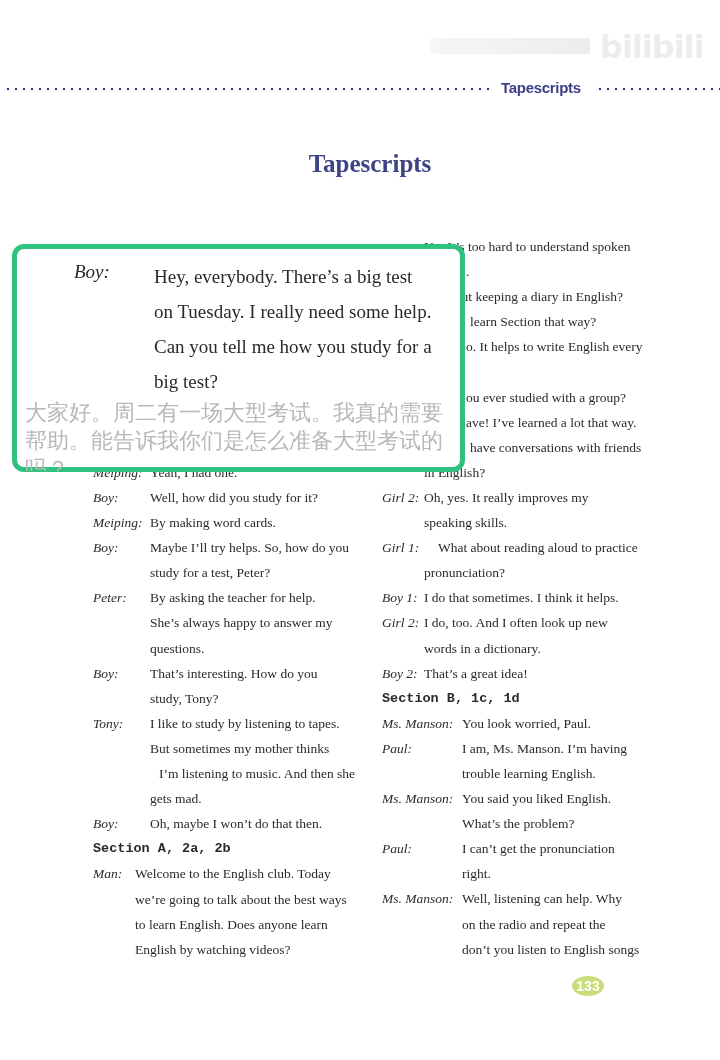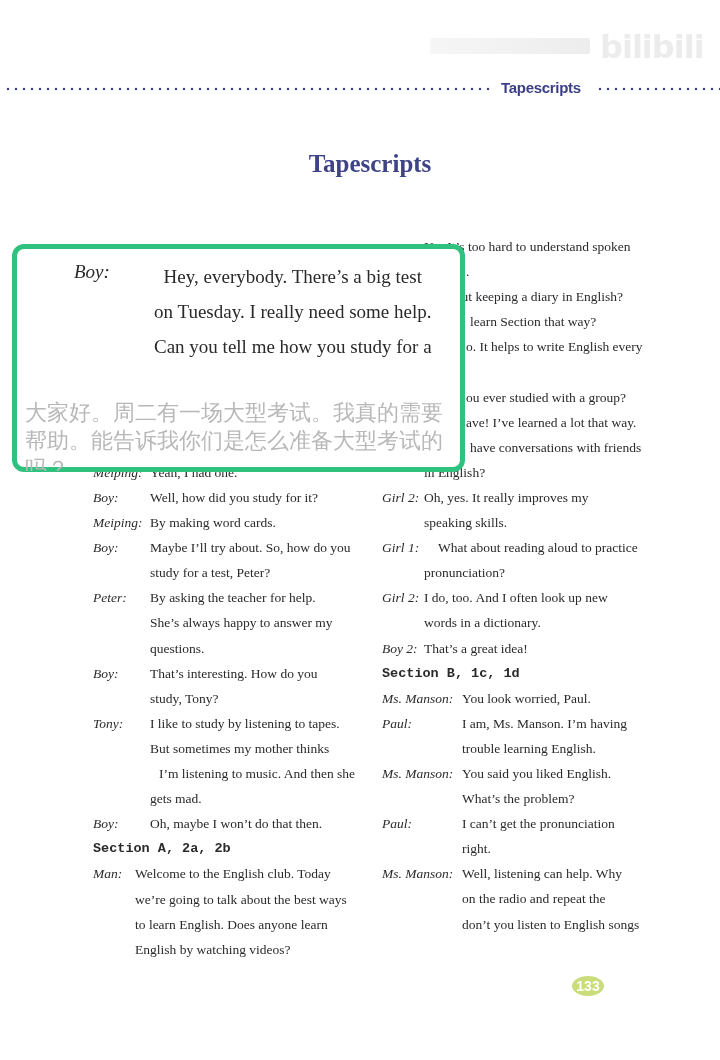--- a/index.html
+++ b/index.html
@@ -24,21 +24,21 @@
   .col-right { left: 382px; top: 234px; width: 290px; }
 
   .line { position: relative; height: 25.1px; white-space: nowrap; }
   .spk { position: absolute; left: 0; top: 0; font-style: italic; }
   .txt { position: absolute; top: 0; }
   .section { font-weight: bold; font-family: Liberation Mono, monospace; }
 
   .highlight-box { position: absolute; left: 12px; top: 244px; width: 453px; height: 228px; border: 5px solid #2ec27e; border-radius: 12px; background: #ffffff; }
   .highlight-box .hb-speaker { position: absolute; left: 57px; top: 12px; font-style: italic; font-size: 19px; color: #2a2a2a; }
   .highlight-box .hb-lines { position: absolute; left: 137px; top: 10px; font-size: 19px; line-height: 35px; color: #2a2a2a; }
-  .highlight-box .hb-lines div { white-space: nowrap; text-align: center; }
+  .highlight-box .hb-lines div { white-space: nowrap; }
   .highlight-box .hb-cn { position: absolute; left: 8px; top: 150px; width: 430px; font-family: "DejaVu Sans", sans-serif; font-size: 22px; line-height: 28px; color: #b8b8b8; overflow: hidden; height: 72px; }
 
   .page-number { position: absolute; left: 572px; top: 976px; width: 32px; height: 20px; border-radius: 50%; background: #c9dd7a; color: #ffffff; font-family: "Liberation Sans", sans-serif; font-weight: bold; font-size: 14px; text-align: center; line-height: 20px; }
 </style>
 </head>
 <body>
 
 <div class="watermark">
   <div class="wm-text"></div>
   <div class="wm-logo">bilibili</div>
@@ -94,20 +94,24 @@
     </div>
   <div class="line">
       <span class="spk">Girl 1:</span>
       <span class="txt" style="left:56px">What about reading aloud to practice</span>
     </div>
   <div class="line">
       <span class="spk"></span>
       <span class="txt" style="left:42px">pronunciation?</span>
     </div>
   <div class="line">
+      <span class="spk">Boy 1:</span>
+      <span class="txt" style="left:42px">I do that sometimes. I think it helps.</span>
+    </div>
+  <div class="line">
       <span class="spk">Girl 2:</span>
       <span class="txt" style="left:42px">I do, too. And I often look up new</span>
     </div>
   <div class="line">
       <span class="spk"></span>
       <span class="txt" style="left:42px">words in a dictionary.</span>
     </div>
   <div class="line">
       <span class="spk">Boy 2:</span>
       <span class="txt" style="left:42px">That’s a great idea!</span>
@@ -161,21 +165,21 @@
   <div class="line">
       <span class="spk">Boy:</span>
       <span class="txt" style="left:57px">Well, how did you study for it?</span>
     </div>
   <div class="line">
       <span class="spk">Meiping:</span>
       <span class="txt" style="left:57px">By making word cards.</span>
     </div>
   <div class="line">
       <span class="spk">Boy:</span>
-      <span class="txt" style="left:57px">Maybe I’ll try about. So, how do you</span>
+      <span class="txt" style="left:57px">Maybe I’ll try helps. So, how do you</span>
     </div>
   <div class="line">
       <span class="spk"></span>
       <span class="txt" style="left:57px">study for a test, Peter?</span>
     </div>
   <div class="line">
       <span class="spk">Peter:</span>
       <span class="txt" style="left:57px">By asking the teacher for help.</span>
     </div>
   <div class="line">
@@ -241,17 +245,18 @@
       <span class="txt" style="left:57px">Yeah, I had one.</span>
     </div>
 </div>
 
 <div class="highlight-box">
   <div class="hb-speaker">Boy:</div>
   <div class="hb-lines">
     <div>Hey, everybody. There’s a big test</div>
     <div>on Tuesday. I really need some help.</div>
     <div>Can you tell me how you study for a</div>
+    <div>big test?</div>
   </div>
   <div class="hb-cn">大家好。周二有一场大型考试。我真的需要帮助。能告诉我你们是怎么准备大型考试的吗？</div>
 </div>
 
 <div class="page-number">133</div>
 
 </body></html>

